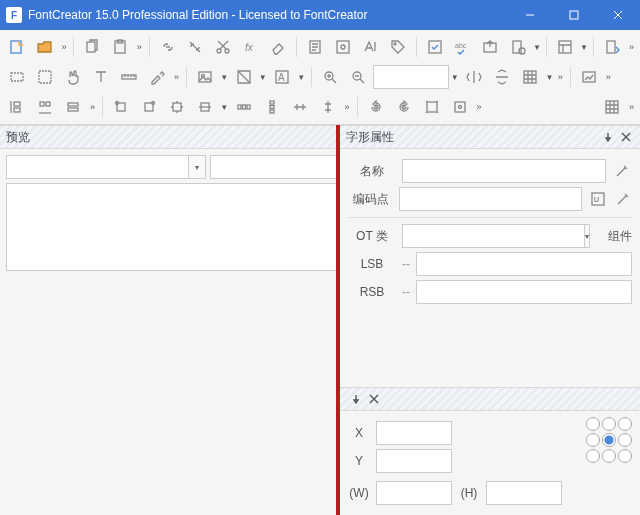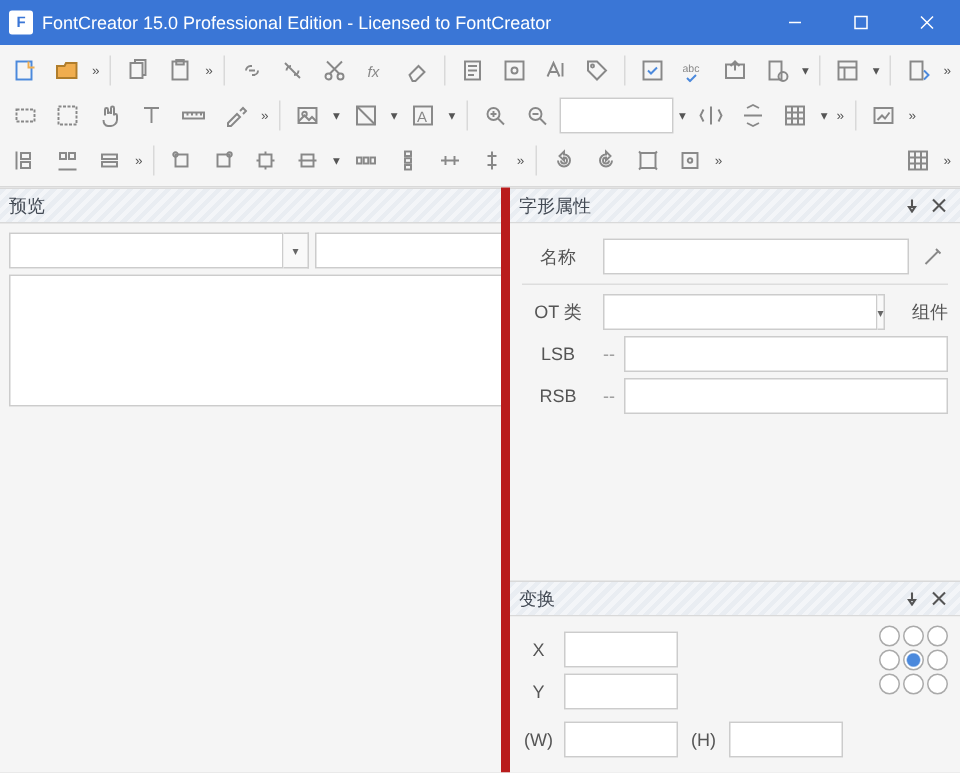--- a/index.html
+++ b/index.html
@@ -19,21 +19,21 @@
   .tbtn{width:26px;height:26px;display:flex;align-items:center;justify-content:center;color:#888;border-radius:2px;}
   .tbtn svg{width:16px;height:16px;stroke:#888;fill:none;stroke-width:1.3;}
   .tbtn.blue svg{stroke:#4b89dc;}
   .tsep{width:1px;height:20px;background:#d9d9d9;margin:0 3px;}
   .chev{font-size:9px;color:#555;padding:0 2px;cursor:default;}
   .tinput{height:20px;border:1px solid #ccc;background:#fff;}
   
   .workspace{flex:1;display:flex;min-height:0;}
   .leftcol{flex:1;display:flex;flex-direction:row;min-width:0;background:#e5e5e5;}
   .canvas{flex:1;background:#d4d4d4;}
-  .rightcol{width:300px;display:flex;flex-direction:column;border-left:6px solid #b91c1c;background:#f5f5f5;}
+  .rightcol{width:300px;display:flex;flex-direction:column;border-left:4px solid #b91c1c;background:#f5f5f5;}
   
   .panel{display:flex;flex-direction:column;border-top:1px solid #d9d9d9;}
   .panel-hd{height:22px;display:flex;align-items:center;padding:0 6px;font-size:12px;color:#434a54;
     background:repeating-linear-gradient(135deg,#e9edf2 0,#e9edf2 3px,#f3f5f8 3px,#f3f5f8 6px);
     border-bottom:1px solid #d9d9d9;}
   .panel-hd .ptitle{flex:1;}
   .panel-hd .pbtn{width:16px;height:16px;display:flex;align-items:center;justify-content:center;color:#555;margin-left:2px;}
   .panel-hd .pbtn svg{width:10px;height:10px;stroke:#555;stroke-width:1.4;fill:none;}
   .panel-body{padding:6px 8px;background:#f5f5f5;}
   .frow{display:flex;align-items:center;margin:4px 0;gap:6px;}
@@ -479,20 +479,35 @@
         <div class="panel-body">
           <div class="frow">
             <span class="flabel">名称</span>
             <input class="finput" style="">
             <span class="iconbtn">
                 <svg viewBox="0 0 14 14">
                   <path d="M2 12l8-8M9 2l3 3"></path>
                 </svg>
               </span>
           </div>
+          <div class="frow">
+            <span class="flabel">编码点</span>
+            <input class="finput" style="">
+            <span class="iconbtn">
+                <svg viewBox="0 0 14 14">
+                  <rect x="1" y="1" width="12" height="12"></rect>
+                  <text x="3" y="10" font-size="7" fill="#555" stroke="none">U</text>
+                </svg>
+              </span>
+            <span class="iconbtn">
+                <svg viewBox="0 0 14 14">
+                  <path d="M2 12l8-8M9 2l3 3"></path>
+                </svg>
+              </span>
+          </div>
           <hr class="thin">
           <div class="frow">
             <span class="flabel">OT 类</span>
             <div class="combo" style="width:90px">
                 <input class="finput" style="">
                 <span class="dd">▾</span>
               </div>
             <span style="flex:1"></span>
             <span class="flabel" style="width:auto">组件</span>
           </div>
@@ -504,21 +519,20 @@
           <div class="frow">
             <span class="flabel">RSB</span>
             <span class="fval">--</span>
             <input class="finput" style="">
           </div>
         </div>
       </div>
 
       <div class="panel">
         <div class="panel-hd">
-          <span class="ptitle">变换</span>
           <span class="pbtn">
               <svg viewBox="0 0 10 10">
                 <path d="M5 1v5M3 6h4l-2 3z"></path>
               </svg>
             </span>
           <span class="pbtn">
               <svg viewBox="0 0 10 10">
                 <path d="M1 1l8 8M9 1l-8 8"></path>
               </svg>
             </span>

